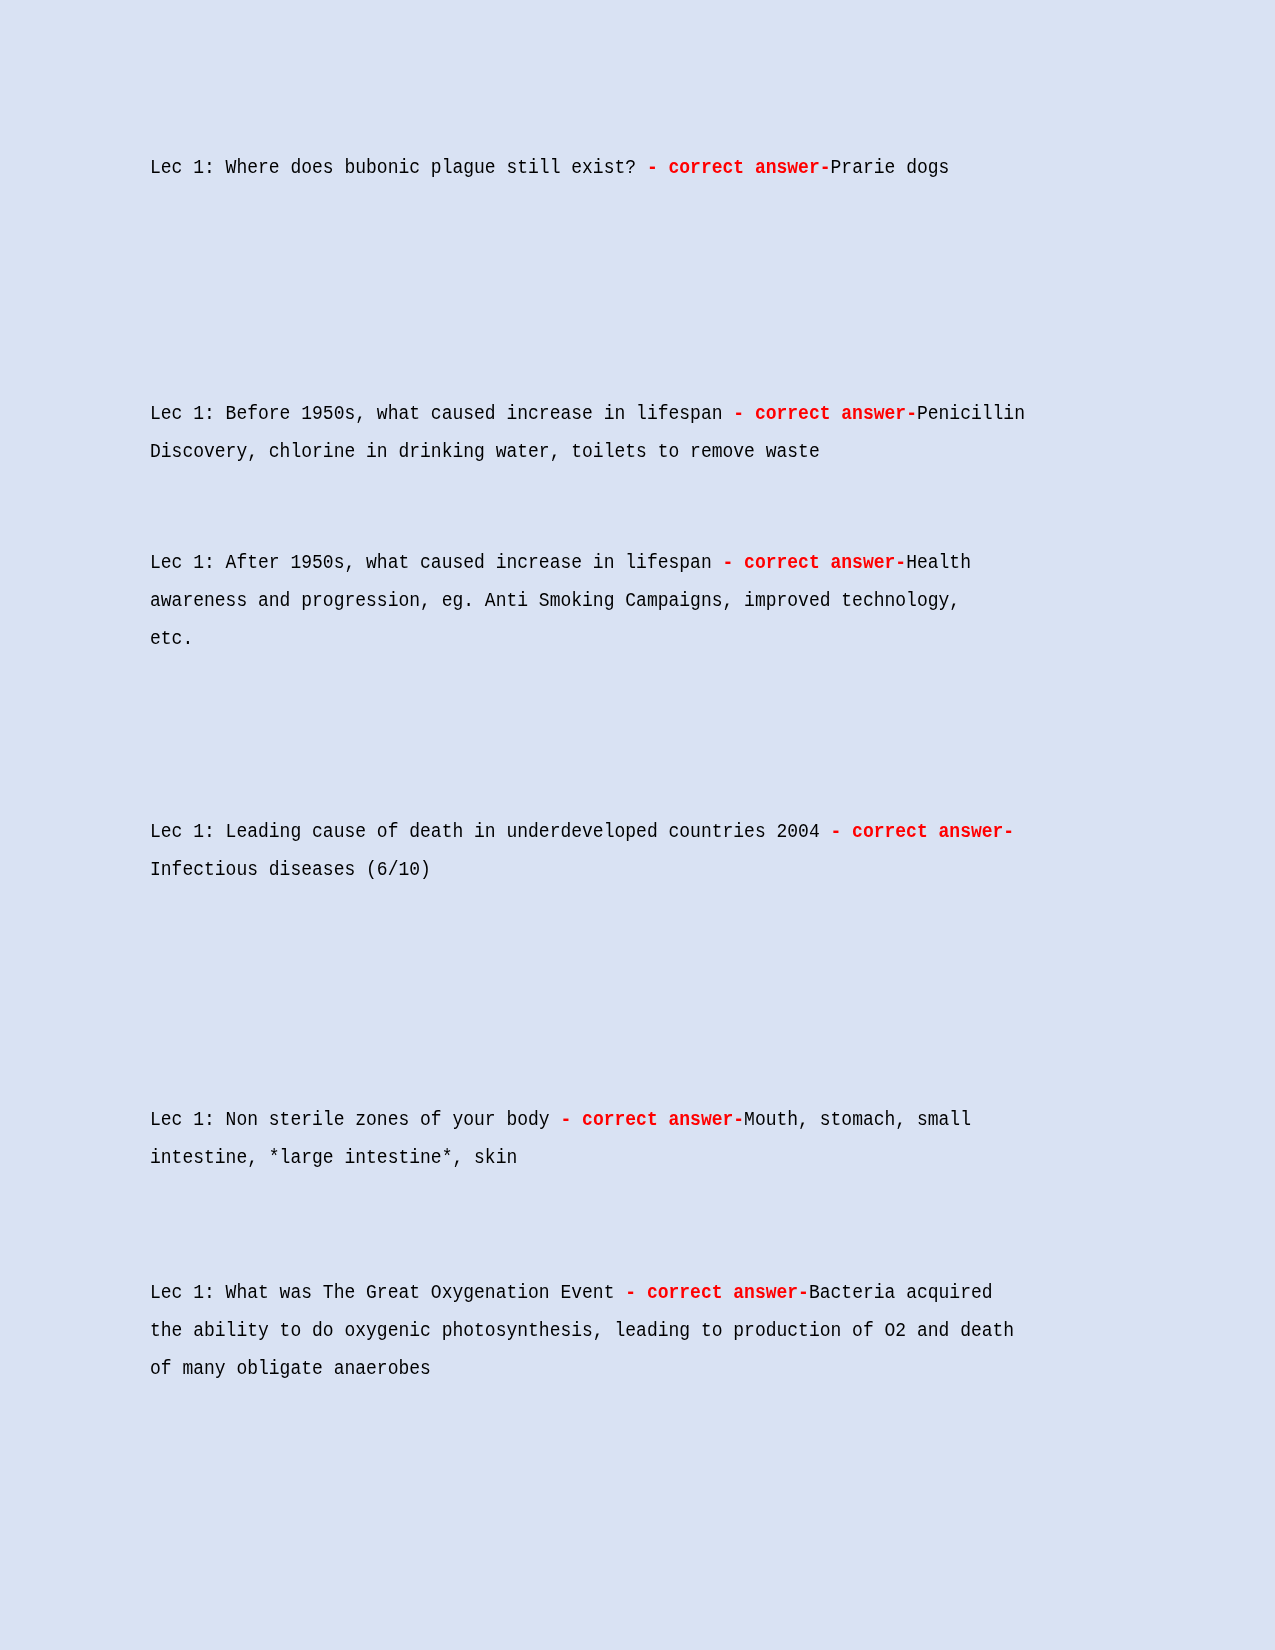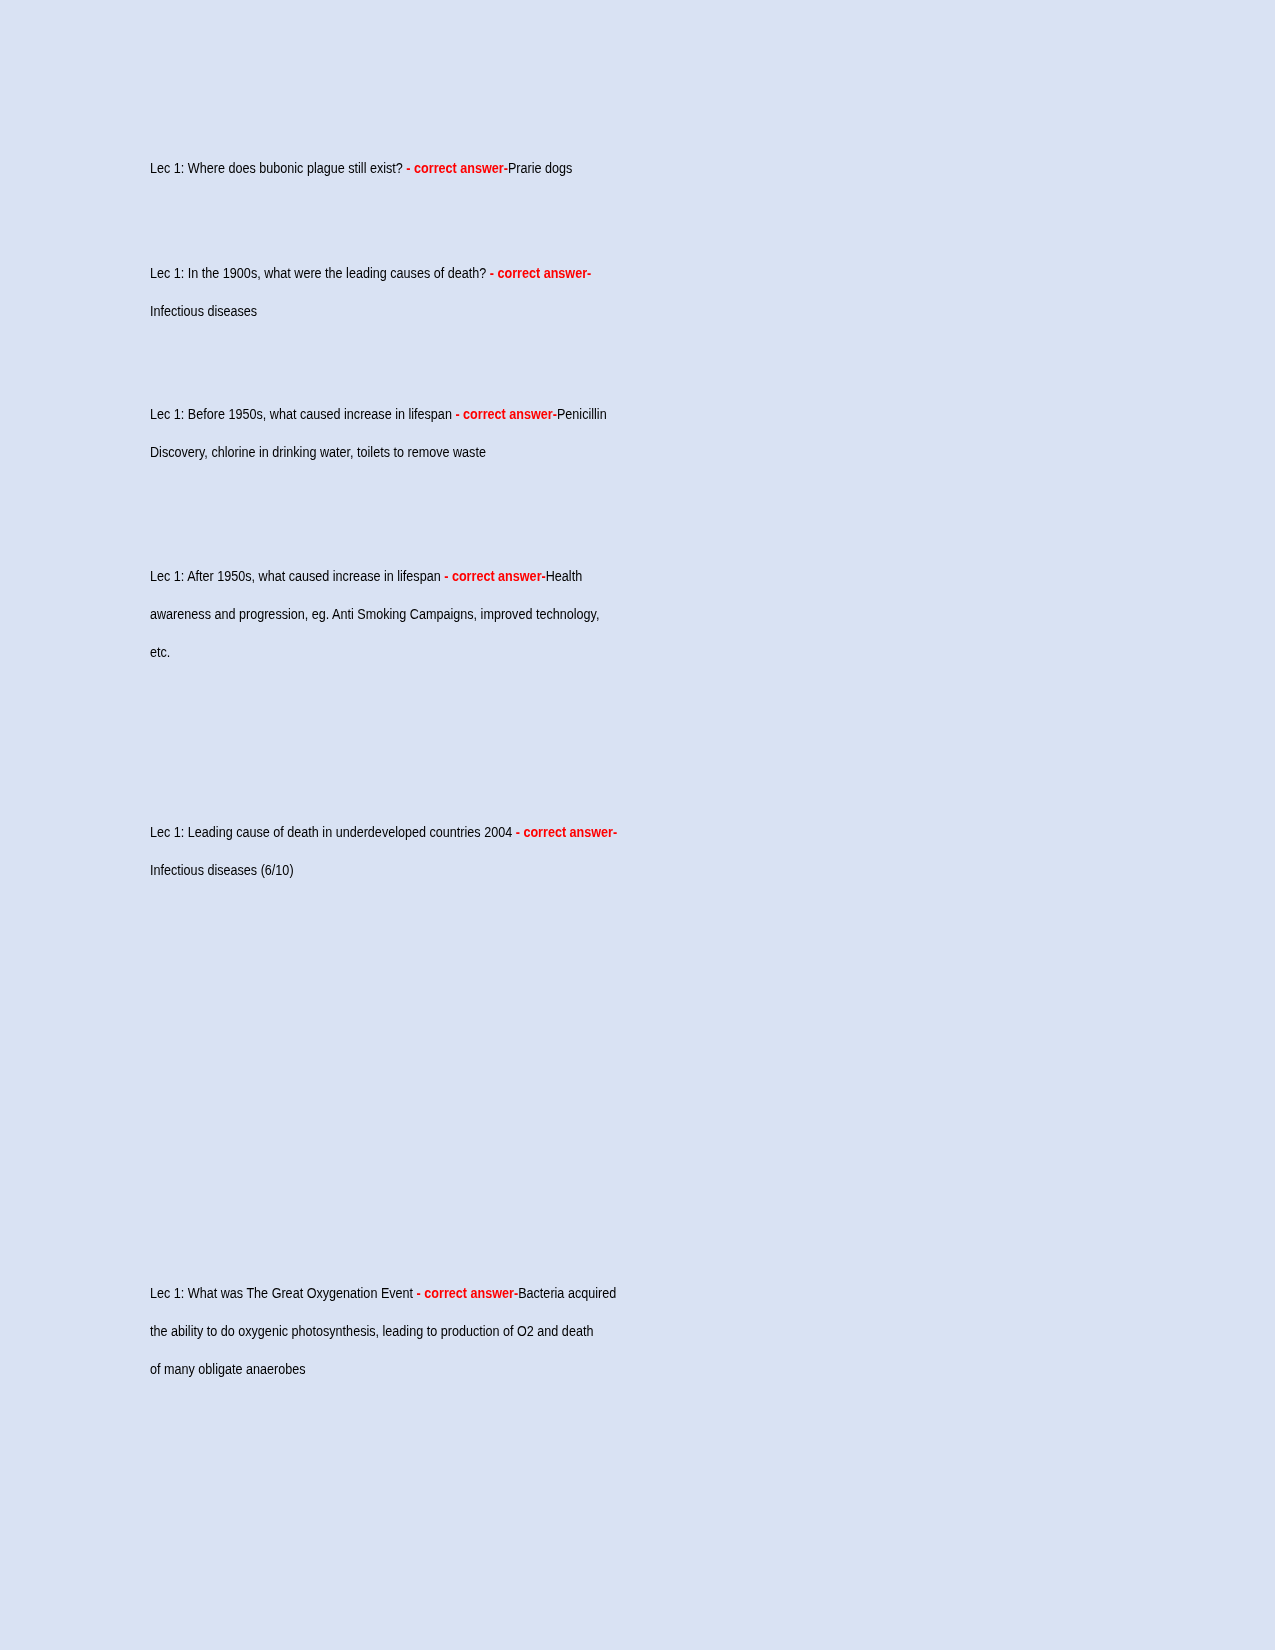--- a/index.html
+++ b/index.html
@@ -1,53 +1,53 @@
 <!DOCTYPE html>
 <html><head>
 <meta charset="utf-8">
 <style>
   html, body { margin:0; padding:0; }
   body { width:1275px; height:1650px; background:#D9E2F3; position:relative; overflow:hidden; }
   .page { position:absolute; left:0; top:0; width:1275px; height:1650px; background:#D9E2F3; }
-  .qa { position:absolute; left:150px; width:1000px; font-family:Liberation Sans, sans-serif; font-size:14px; color:#000; line-height:38px; }
+  .qa { position:absolute; left:150px; width:1000px; font-family:Liberation Mono, monospace; font-size:20px; color:#000; line-height:38px; }
   .line { display:block; white-space:nowrap; transform-origin:left center; transform:scaleX(0.9); }
   .ans { color:#FF0000; font-weight:bold; }
 </style>
 </head>
 <body>
 
 <div class="page">
 
   <div class="qa" style="top:149px">
     <span class="line"><span>Lec 1: Where does bubonic plague still exist? </span><span class="ans">- correct answer-</span><span>Prarie dogs</span></span>
   </div>
 
-  <div class="qa" style="top:254px">
-    <span class="line"><span>Lec 1: In the 1900s, what were the leading causes of death? </span><span class="ans">- correct answer-</span><span></span></span>
-    <span class="line"><span>Infectious diseases</span></span>
-  </div>
 
   <div class="qa" style="top:395px">
     <span class="line"><span>Lec 1: Before 1950s, what caused increase in lifespan </span><span class="ans">- correct answer-</span><span>Penicillin</span></span>
     <span class="line"><span>Discovery, chlorine in drinking water, toilets to remove waste</span></span>
   </div>
 
-  <div class="qa" style="top:557px">
+  <div class="qa" style="top:544px">
     <span class="line"><span>Lec 1: After 1950s, what caused increase in lifespan </span><span class="ans">- correct answer-</span><span>Health</span></span>
     <span class="line"><span>awareness and progression, eg. Anti Smoking Campaigns, improved technology,</span></span>
     <span class="line"><span>etc.</span></span>
   </div>
 
 
   <div class="qa" style="top:813px">
     <span class="line"><span>Lec 1: Leading cause of death in underdeveloped countries 2004 </span><span class="ans">- correct answer-</span><span></span></span>
     <span class="line"><span>Infectious diseases (6/10)</span></span>
   </div>
 
 
+  <div class="qa" style="top:1101px">
+    <span class="line"><span>Lec 1: Non sterile zones of your body </span><span class="ans">- correct answer-</span><span>Mouth, stomach, small</span></span>
+    <span class="line"><span>intestine, *large intestine*, skin</span></span>
+  </div>
 
   <div class="qa" style="top:1274px">
     <span class="line"><span>Lec 1: What was The Great Oxygenation Event </span><span class="ans">- correct answer-</span><span>Bacteria acquired</span></span>
     <span class="line"><span>the ability to do oxygenic photosynthesis, leading to production of O2 and death</span></span>
     <span class="line"><span>of many obligate anaerobes</span></span>
   </div>
 
 </div>
 
 </body></html>

